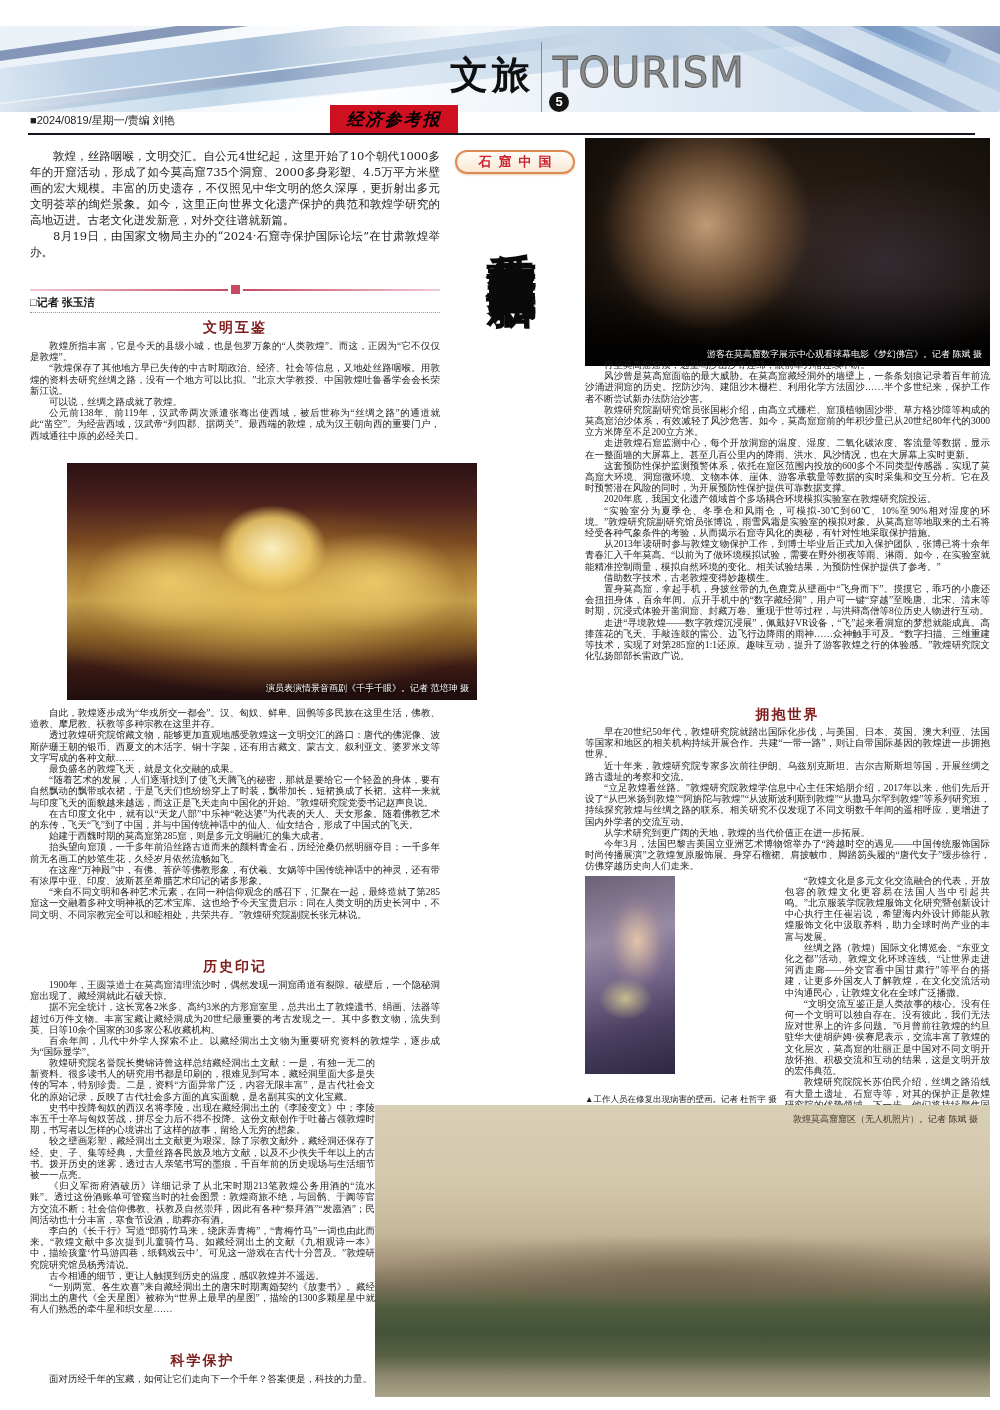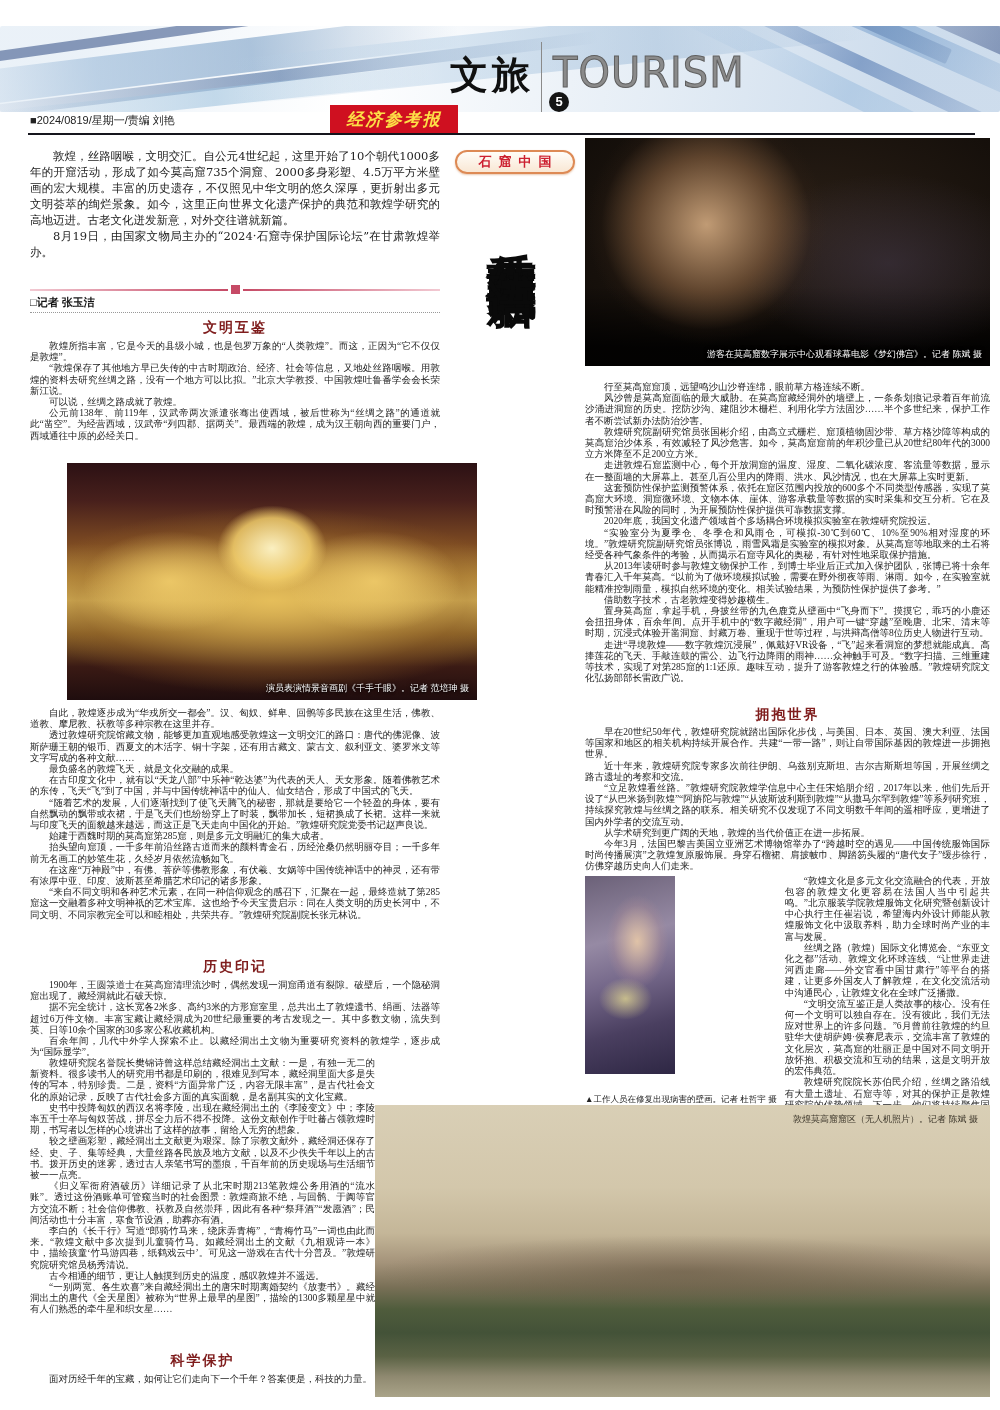--- a/index.html
+++ b/index.html
@@ -10,21 +10,21 @@
   .top-art{position:absolute;left:0;top:26px;width:1000px;height:86px;overflow:hidden;background:#fff;}
   .streak{position:absolute;border-radius:2px;}
   .sec-cn{position:absolute;left:450px;top:50px;font-family:"Liberation Sans",sans-serif;
           font-weight:900;font-size:38px;letter-spacing:4px;color:#101010;}
   .sec-div{position:absolute;left:541px;top:42px;width:1px;height:70px;background:#8a8a8a;}
   .sec-en{position:absolute;left:553px;top:48px;font-family:"DejaVu Sans",sans-serif;font-size:40px;
           color:#8a8a8a;-webkit-text-stroke:1px #5f5f5f;letter-spacing:1px;transform:scaleY(1.05);transform-origin:top left;}
   .pgnum{position:absolute;left:549px;top:92px;width:20px;height:20px;border-radius:50%;background:#141414;
          color:#fff;font:bold 13px/20px "Liberation Sans",sans-serif;text-align:center;}
   .dateline{position:absolute;left:30px;top:113px;font-family:"Liberation Sans",sans-serif;font-size:11px;color:#222;}
-  .masthead{position:absolute;left:330px;top:105px;width:128px;height:28px;background:#cf1020;color:#fde047;
+  .masthead{position:absolute;left:330px;top:105px;width:128px;height:28px;background:#cf1020;color:#000000;
             display:flex;align-items:center;justify-content:center;font-family:"DejaVu Serif",serif;
             font-style:italic;font-weight:bold;font-size:17px;letter-spacing:2px;}
   .header-rule{position:absolute;left:28px;top:133px;width:947px;height:2px;background:#15151d;}
   
   .intro p{margin:0;text-indent:2em;font-family:"DejaVu Serif",serif;font-size:11.5px;line-height:16px;
            text-align:justify;color:#222;}
   .bt{font-size:9.5px;line-height:11.2px;text-align:justify;overflow:hidden;}
   .bt p{margin:0;text-indent:2em;}
   .shead{margin:0;font-family:"Liberation Sans",sans-serif;font-weight:bold;font-size:14px;
          letter-spacing:2px;text-align:center;color:#7f1d1d;}
@@ -116,22 +116,22 @@
     <p>可以说，丝绸之路成就了敦煌。</p>
     <p>公元前138年、前119年，汉武帝两次派遣张骞出使西域，被后世称为“丝绸之路”的通道就此“凿空”。为经营西域，汉武帝“列四郡、据两关”。最西端的敦煌，成为汉王朝向西的重要门户，西域通往中原的必经关口。</p>
   </div>
   <div class="ph ph-dancers" style="left:30px;top:463px;width:410px;height:237px;">
     <div class="cap">演员表演情景音画剧《千手千眼》。记者 范培珅 摄</div>
   </div>
   <div class="abs bt" style="left:30px;top:708px;width:410px;height:246px;">
     <p>自此，敦煌逐步成为“华戎所交一都会”。汉、匈奴、鲜卑、回鹘等多民族在这里生活，佛教、道教、摩尼教、祆教等多种宗教在这里并存。</p>
     <p>透过敦煌研究院馆藏文物，能够更加直观地感受敦煌这一文明交汇的路口：唐代的佛泥像、波斯萨珊王朝的银币、西夏文的木活字、铜十字架，还有用古藏文、蒙古文、叙利亚文、婆罗米文等文字写成的各种文献……</p>
     <p>最负盛名的敦煌飞天，就是文化交融的成果。</p>
+    <p>“随着艺术的发展，人们逐渐找到了使飞天腾飞的秘密，那就是要给它一个轻盈的身体，要有自然飘动的飘带或衣裙，于是飞天们也纷纷穿上了时装，飘带加长，短裙换成了长裙。这样一来就与印度飞天的面貌越来越远，而这正是飞天走向中国化的开始。”敦煌研究院党委书记赵声良说。</p>
     <p>在古印度文化中，就有以“天龙八部”中乐神“乾达婆”为代表的天人、天女形象。随着佛教艺术的东传，飞天“飞”到了中国，并与中国传统神话中的仙人、仙女结合，形成了中国式的飞天。</p>
-    <p>“随着艺术的发展，人们逐渐找到了使飞天腾飞的秘密，那就是要给它一个轻盈的身体，要有自然飘动的飘带或衣裙，于是飞天们也纷纷穿上了时装，飘带加长，短裙换成了长裙。这样一来就与印度飞天的面貌越来越远，而这正是飞天走向中国化的开始。”敦煌研究院党委书记赵声良说。</p>
     <p>始建于西魏时期的莫高窟第285窟，则是多元文明融汇的集大成者。</p>
     <p>抬头望向窟顶，一千多年前沿丝路古道而来的颜料青金石，历经沧桑仍然明丽夺目；一千多年前无名画工的妙笔生花，久经岁月依然流畅如飞。</p>
     <p>在这座“万神殿”中，有佛、菩萨等佛教形象，有伏羲、女娲等中国传统神话中的神灵，还有带有浓厚中亚、印度、波斯甚至希腊艺术印记的诸多形象。</p>
     <p>“来自不同文明和各种艺术元素，在同一种信仰观念的感召下，汇聚在一起，最终造就了第285窟这一交融着多种文明神祇的艺术宝库。这也给予今天宝贵启示：同在人类文明的历史长河中，不同文明、不同宗教完全可以和睦相处，共荣共存。”敦煌研究院副院长张元林说。</p>
   </div>
   <h3 class="abs shead" style="left:30px;top:958px;width:410px;">历史印记</h3>
   <div class="abs bt" style="left:30px;top:980px;width:410px;height:76px;">
     <p>1900年，王圆箓道士在莫高窟清理流沙时，偶然发现一洞窟甬道有裂隙。破壁后，一个隐秘洞窟出现了。藏经洞就此石破天惊。</p>
     <p>据不完全统计，这长宽各2米多、高约3米的方形窟室里，总共出土了敦煌遗书、绢画、法器等超过6万件文物。丰富宝藏让藏经洞成为20世纪最重要的考古发现之一。其中多数文物，流失到英、日等10余个国家的30多家公私收藏机构。</p>
     <p>百余年间，几代中外学人探索不止。以藏经洞出土文物为重要研究资料的敦煌学，逐步成为“国际显学”。</p>
@@ -151,21 +151,21 @@
   </div>
 
   <div class="badge">石窟中国</div>
   <div class="headline-wrap">
     <div class="headline">千年莫高窟的时代新语</div>
   </div>
 
   <div class="ph ph-dome" style="left:585px;top:138px;width:405px;height:228px;">
     <div class="cap">游客在莫高窟数字展示中心观看球幕电影《梦幻佛宫》。记者 陈斌 摄</div>
   </div>
-  <div class="abs bt" style="left:585px;top:382px;width:405px;height:328px;">
+  <div class="abs bt" style="left:585px;top:360px;width:405px;height:328px;">
     <p>行至莫高窟窟顶，远望鸣沙山沙脊连绵，眼前草方格连续不断。</p>
     <p>风沙曾是莫高窟面临的最大威胁。在莫高窟藏经洞外的墙壁上，一条条划痕记录着百年前流沙涌进洞窟的历史。挖防沙沟、建阻沙木栅栏、利用化学方法固沙……半个多世纪来，保护工作者不断尝试新办法防治沙害。</p>
     <p>敦煌研究院副研究馆员张国彬介绍，由高立式栅栏、窟顶植物固沙带、草方格沙障等构成的莫高窟治沙体系，有效减轻了风沙危害。如今，莫高窟窟前的年积沙量已从20世纪80年代的3000立方米降至不足200立方米。</p>
     <p>走进敦煌石窟监测中心，每个开放洞窟的温度、湿度、二氧化碳浓度、客流量等数据，显示在一整面墙的大屏幕上。甚至几百公里内的降雨、洪水、风沙情况，也在大屏幕上实时更新。</p>
     <p>这套预防性保护监测预警体系，依托在窟区范围内投放的600多个不同类型传感器，实现了莫高窟大环境、洞窟微环境、文物本体、崖体、游客承载量等数据的实时采集和交互分析。它在及时预警潜在风险的同时，为开展预防性保护提供可靠数据支撑。</p>
     <p>2020年底，我国文化遗产领域首个多场耦合环境模拟实验室在敦煌研究院投运。</p>
     <p>“实验室分为夏季仓、冬季仓和风雨仓，可模拟-30℃到60℃、10%至90%相对湿度的环境。”敦煌研究院副研究馆员张博说，雨雪风霜是实验室的模拟对象。从莫高窟等地取来的土石将经受各种气象条件的考验，从而揭示石窟寺风化的奥秘，有针对性地采取保护措施。</p>
     <p>从2013年读研时参与敦煌文物保护工作，到博士毕业后正式加入保护团队，张博已将十余年青春汇入千年莫高。“以前为了做环境模拟试验，需要在野外彻夜等雨、淋雨。如今，在实验室就能精准控制雨量，模拟自然环境的变化。相关试验结果，为预防性保护提供了参考。”</p>
     <p>借助数字技术，古老敦煌变得妙趣横生。</p>
     <p>置身莫高窟，拿起手机，身披丝带的九色鹿竟从壁画中“飞身而下”。摸摸它，乖巧的小鹿还会扭扭身体，百余年间。点开手机中的“数字藏经洞”，用户可一键“穿越”至晚唐、北宋、清末等时期，沉浸式体验开凿洞窟、封藏万卷、重现于世等过程，与洪辩高僧等8位历史人物进行互动。</p>

